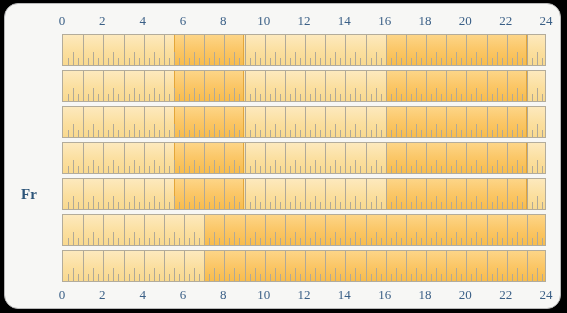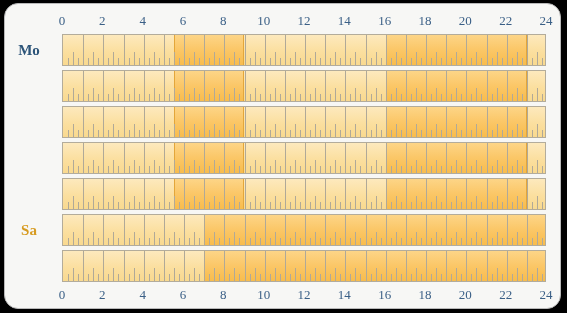--- a/index.html
+++ b/index.html
@@ -68,21 +68,20 @@
       <div class="tickLabel" style="left: 242px;">12</div>
       <div class="tickLabel" style="left: 282.333px;">14</div>
       <div class="tickLabel" style="left: 322.667px;">16</div>
       <div class="tickLabel" style="left: 363px;">18</div>
       <div class="tickLabel" style="left: 403.333px;">20</div>
       <div class="tickLabel" style="left: 443.667px;">22</div>
       <div class="tickLabel" style="left: 484px;">24</div>
     </div>
 
   <div id="plot">
-      <div class="labelBox week" style="left: -57px; top: 9px;">Mo</div>
       <div class="rowWrap" style="top: 0px; height: 32px;">
         <div class="bar">
           <div class="hl" style="left: 110.917px; width: 70.5833px;"></div>
           <div class="hl" style="left: 322.667px; width: 141.167px;"></div>
           <div class="tk" style="left: 5px; height: 7px;"></div>
           <div class="tk" style="left: 10px; height: 13px;"></div>
           <div class="tk" style="left: 15px; height: 7px;"></div>
           <div class="gl" style="left: 20px;"></div>
           <div class="tk" style="left: 25px; height: 7px;"></div>
           <div class="tk" style="left: 30px; height: 13px;"></div>
@@ -473,20 +472,21 @@
           <div class="gl" style="left: 444px;"></div>
           <div class="tk" style="left: 449px; height: 7px;"></div>
           <div class="tk" style="left: 454px; height: 13px;"></div>
           <div class="tk" style="left: 459px; height: 7px;"></div>
           <div class="gl" style="left: 464px;"></div>
           <div class="tk" style="left: 469px; height: 7px;"></div>
           <div class="tk" style="left: 474px; height: 13px;"></div>
           <div class="tk" style="left: 479px; height: 7px;"></div>
         </div>
       </div>
+      <div class="labelBox week" style="left: -57px; top: 153px;">Fr</div>
       <div class="rowWrap" style="top: 144px; height: 32px;">
         <div class="bar">
           <div class="hl" style="left: 110.917px; width: 70.5833px;"></div>
           <div class="hl" style="left: 322.667px; width: 141.167px;"></div>
           <div class="tk" style="left: 5px; height: 7px;"></div>
           <div class="tk" style="left: 10px; height: 13px;"></div>
           <div class="tk" style="left: 15px; height: 7px;"></div>
           <div class="gl" style="left: 20px;"></div>
           <div class="tk" style="left: 25px; height: 7px;"></div>
           <div class="tk" style="left: 30px; height: 13px;"></div>
@@ -574,21 +574,20 @@
           <div class="gl" style="left: 444px;"></div>
           <div class="tk" style="left: 449px; height: 7px;"></div>
           <div class="tk" style="left: 454px; height: 13px;"></div>
           <div class="tk" style="left: 459px; height: 7px;"></div>
           <div class="gl" style="left: 464px;"></div>
           <div class="tk" style="left: 469px; height: 7px;"></div>
           <div class="tk" style="left: 474px; height: 13px;"></div>
           <div class="tk" style="left: 479px; height: 7px;"></div>
         </div>
       </div>
-      <div class="labelBox wknd" style="left: -57px; top: 189px;">Sa</div>
       <div class="rowWrap" style="top: 180px; height: 32px;">
         <div class="bar">
           <div class="hl" style="left: 141.167px; width: 342.833px;"></div>
           <div class="tk" style="left: 5px; height: 7px;"></div>
           <div class="tk" style="left: 10px; height: 13px;"></div>
           <div class="tk" style="left: 15px; height: 7px;"></div>
           <div class="gl" style="left: 20px;"></div>
           <div class="tk" style="left: 25px; height: 7px;"></div>
           <div class="tk" style="left: 30px; height: 13px;"></div>
           <div class="tk" style="left: 35px; height: 7px;"></div>

